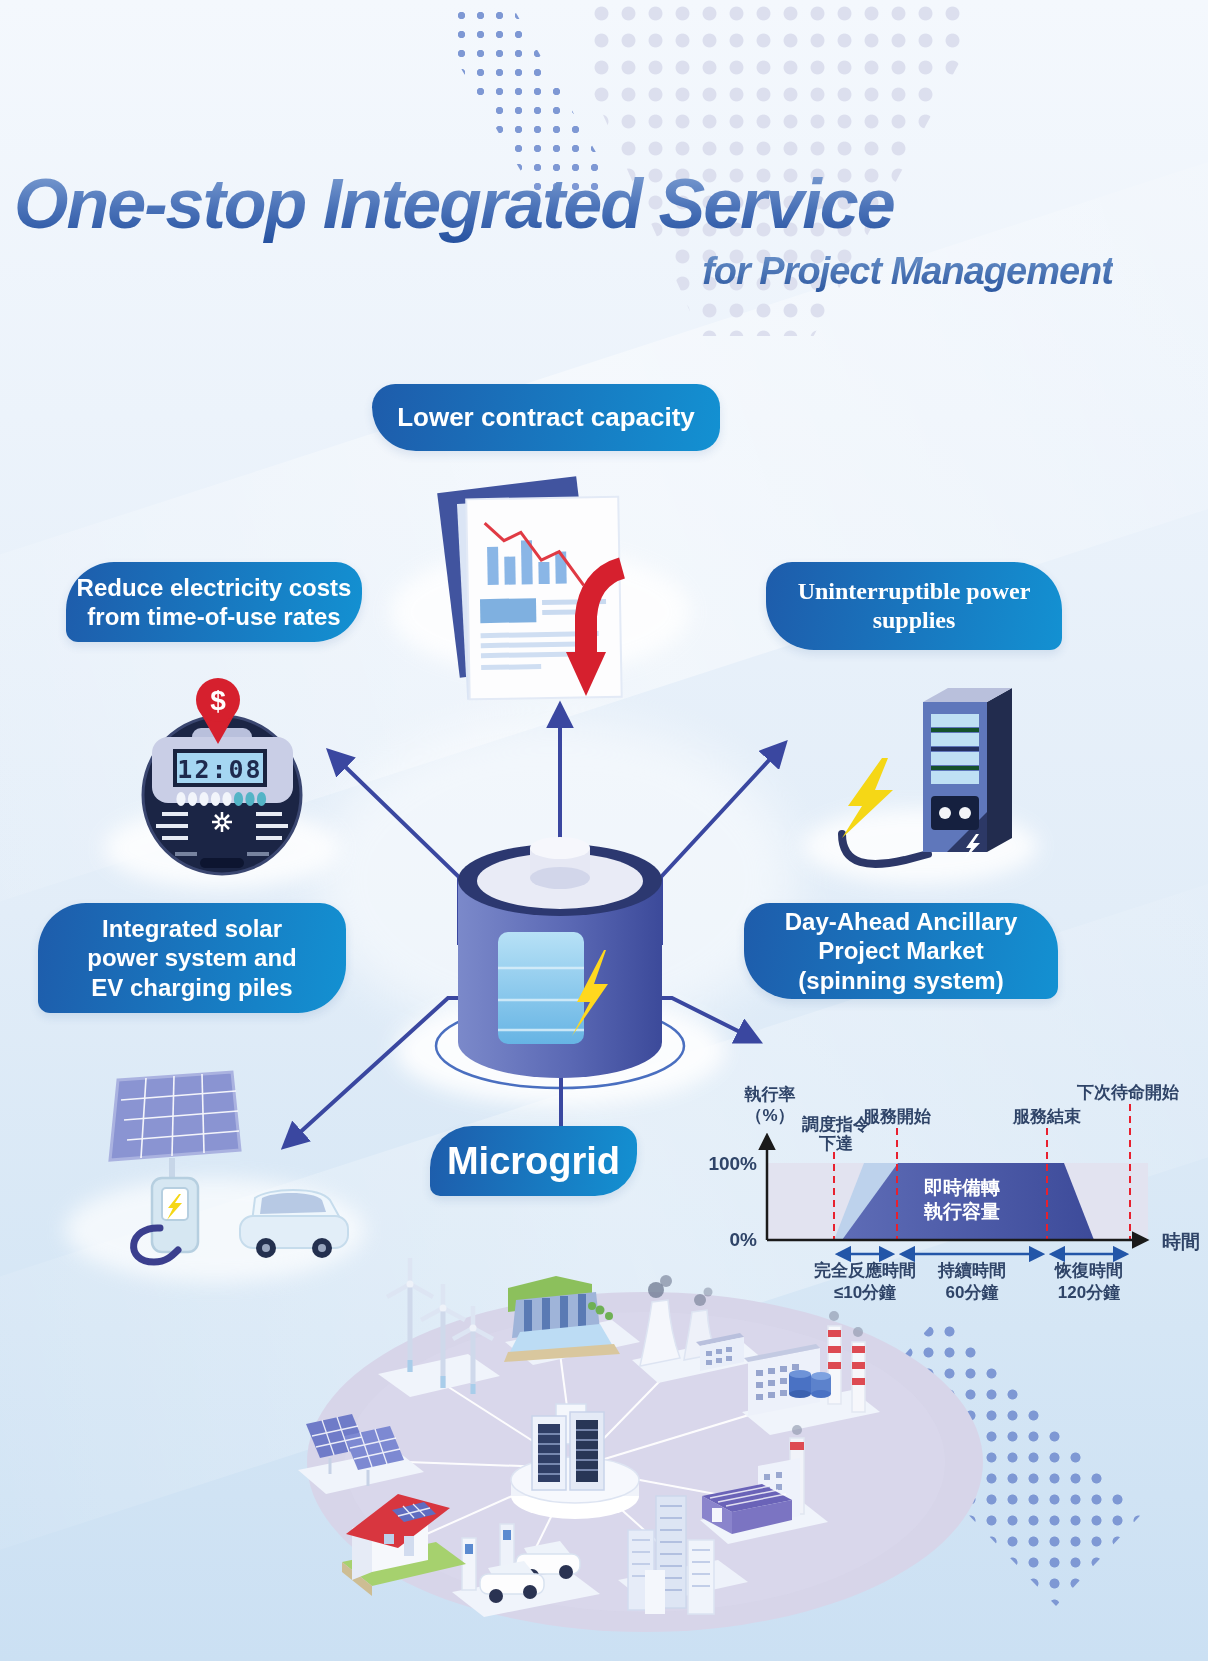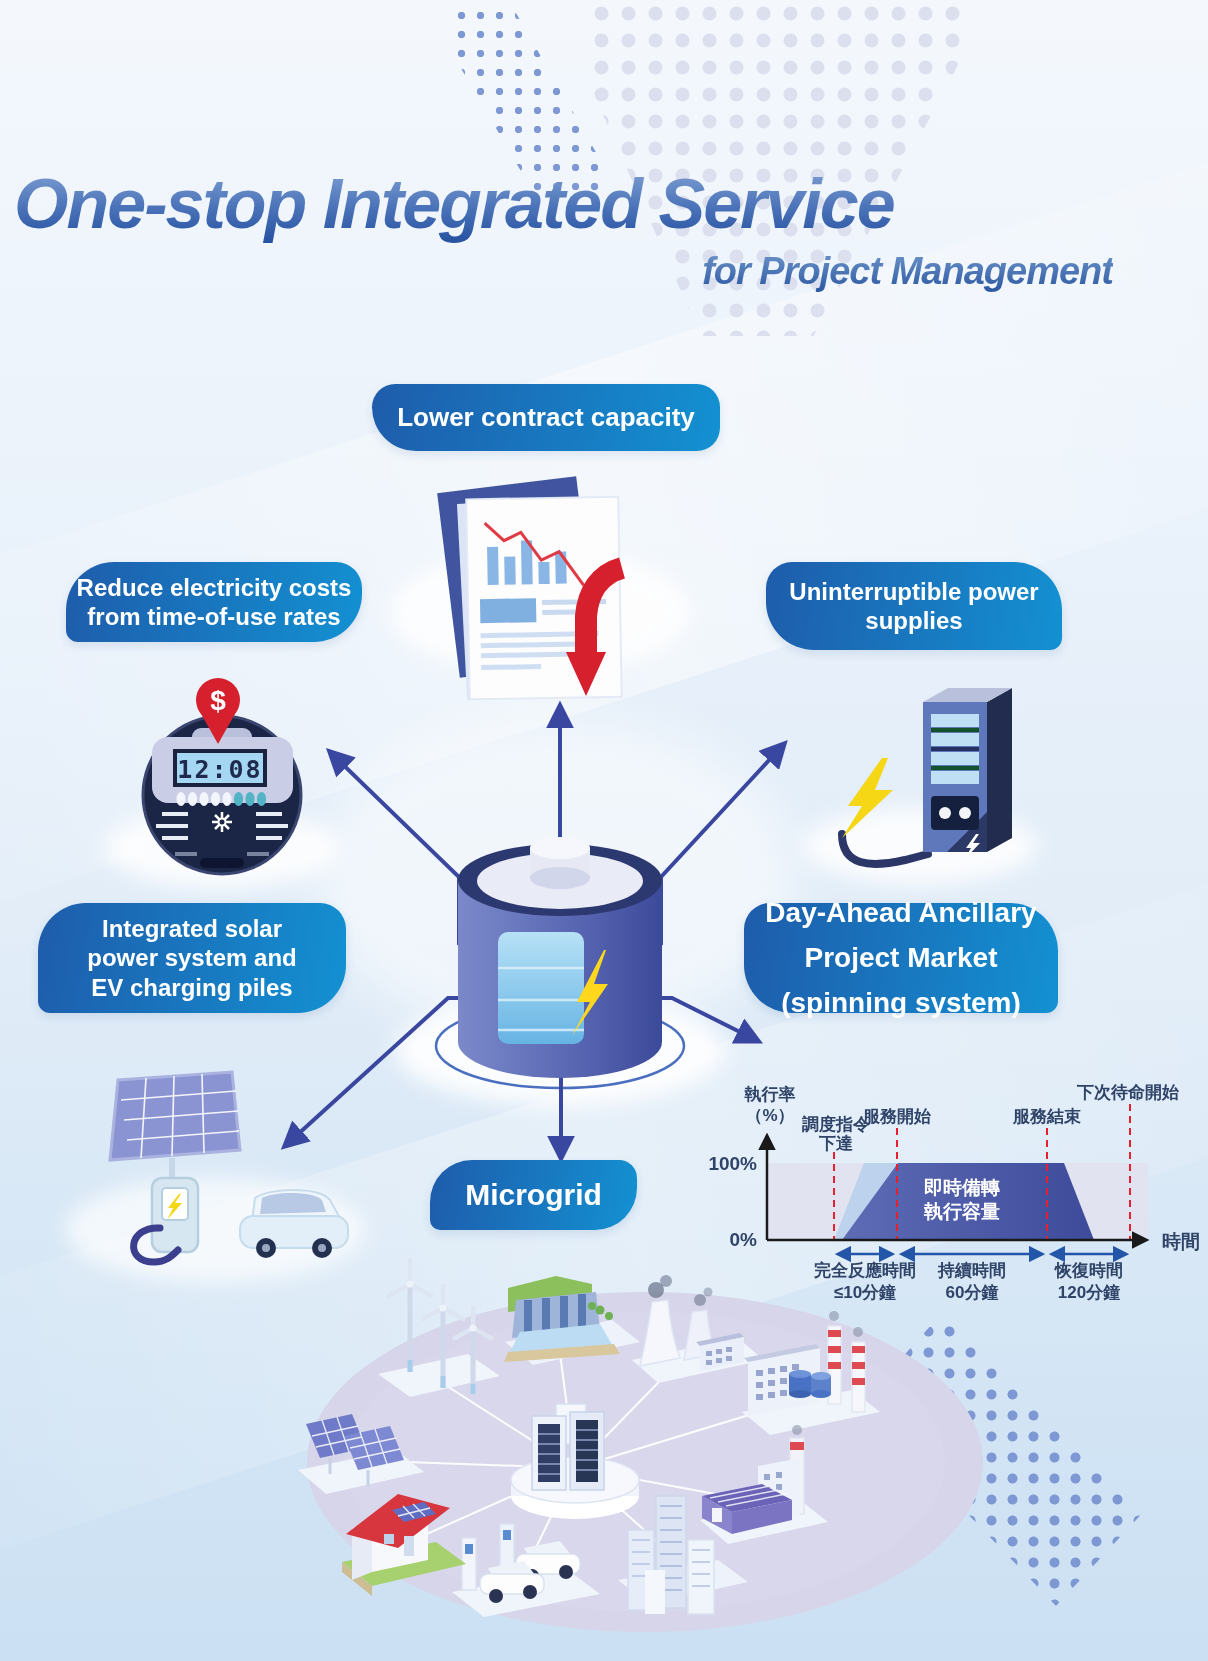--- a/index.html
+++ b/index.html
@@ -27,24 +27,24 @@
       background:linear-gradient(180deg,#85a5d6 0%,#4a72b8 55%,#24509f 100%);
       -webkit-background-clip:text;background-clip:text;color:transparent;}
   .title-sub{position:absolute;right:95px;top:250px;z-index:3;font-size:38px;font-weight:800;font-style:italic;letter-spacing:-1px;
       background:linear-gradient(180deg,#6f96cc 0%,#2a569f 100%);
       -webkit-background-clip:text;background-clip:text;color:transparent;white-space:nowrap;margin-left:36px;}
   .banner{position:absolute;z-index:4;display:flex;flex-direction:column;justify-content:center;align-items:center;text-align:center;
       background:linear-gradient(100deg,#1e5cab 0%,#1391d2 100%);color:#fff;font-weight:700;line-height:1.22;
       box-shadow:0 4px 10px rgba(30,80,150,.12);}
   .b-contract{left:372px;top:384px;width:348px;height:67px;border-radius:36px 36px 36px 68px;font-size:26px;}
   .b-tou{left:66px;top:562px;width:296px;height:80px;border-radius:48px 26px 48px 12px;font-size:24px;}
-  .b-ups{left:766px;top:562px;width:296px;height:88px;border-radius:26px 48px 12px 48px;font-size:24px;}
+  .b-ups{left:766px;top:562px;width:296px;height:88px;border-radius:26px 48px 12px 48px;font-size:24px;font-family:Liberation Serif, serif;}
   .b-solar{left:38px;top:903px;width:308px;height:110px;border-radius:48px 26px 48px 12px;font-size:24px;}
-  .b-anc{left:744px;top:903px;width:314px;height:110px;border-radius:26px 48px 12px 48px;font-size:28px;gap:11px;}
-  .b-micro{left:430px;top:1160px;width:207px;height:70px;border-radius:42px 18px 42px 10px;font-size:30px;}
+  .b-anc{left:744px;top:903px;width:314px;height:96px;border-radius:26px 48px 12px 48px;font-size:24px;}
+  .b-micro{left:430px;top:1126px;width:207px;height:70px;border-radius:42px 18px 42px 10px;font-size:38px;}
 </style>
 </head>
 <body>
 
 <div class="page">
 
   <div class="sheen sheen1"></div>
   <div class="sheen sheen2"></div>
   <div class="dots dots-blue-top"></div>
   <div class="dots dots-lavender"></div>

